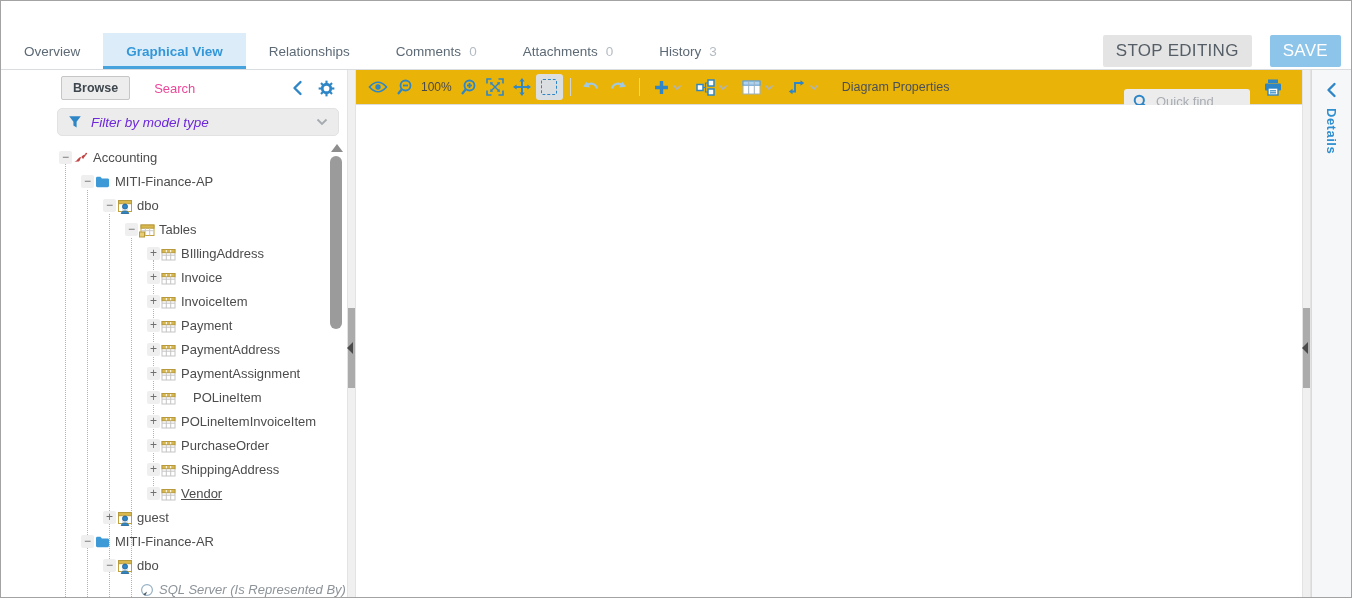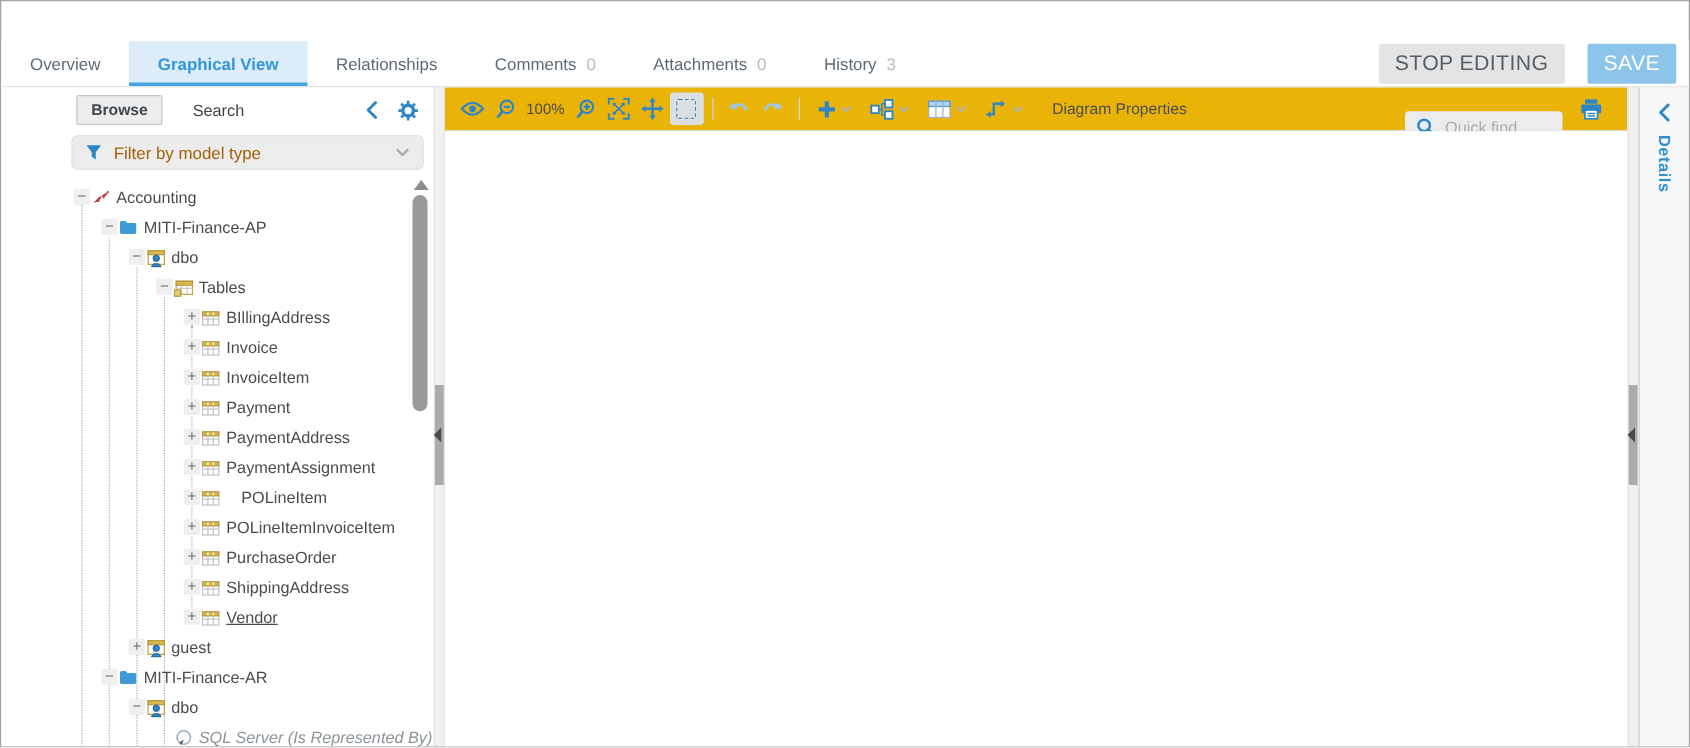--- a/index.html
+++ b/index.html
@@ -16,25 +16,25 @@
   .btn-stop{background:#e4e4e4;color:#555e66;}
   .btn-save{background:#8dc4e9;color:#fff;}
 
   
   .content{display:flex;height:559px;}
 
   
   .sidebar{width:298px;background:#fff;display:flex;flex-direction:column;position:relative;flex:none;padding-left:48px;}
   .sb-head{height:36px;display:flex;align-items:center;padding:0 12px;flex:none;}
   .browse-btn{background:#ededed;border:1px solid #c6c6c6;color:#3f474e;font-weight:bold;font-size:12.5px;padding:4px 11px;border-radius:2px;cursor:pointer;}
-  .search-lbl{margin-left:24px;color:#404040;font-size:13px;cursor:pointer;}
+  .search-lbl{margin-left:24px;color:#ec4899;font-size:13px;cursor:pointer;}
   .sb-head-icons{margin-left:auto;display:flex;gap:15px;align-items:center;}
   .filter-row{padding:2px 8px 8px;flex:none;}
   .filter-box{height:26px;background:#ececec;border:1px solid #e2e2e2;border-radius:5px;display:flex;align-items:center;padding:0 10px;gap:9px;cursor:pointer;}
-  .filter-ph{color:#a16207;font-size:13.5px;flex:1;}
+  .filter-ph{color:#6d28d9;font-size:13.5px;flex:1;font-style:italic;}
   .tree{flex:1;position:relative;overflow:hidden;padding-top:2px;font-size:13px;color:#4c4c4c;}
   .vguide{position:absolute;width:0;border-left:1px dotted #b3b3b3;pointer-events:none;}
   .trow{height:24px;position:relative;cursor:pointer;}
   .exp{position:absolute;top:5px;width:13px;height:13px;background:#efefef;border-radius:2px;color:#6f6f6f;font-size:12px;line-height:12px;text-align:center;}
   .ticon{position:absolute;top:5px;width:16px;height:14px;}
   .tlabel{position:absolute;top:4px;white-space:nowrap;}
   .tlabel.it{font-style:italic;color:#8d9499;}
   
   .sb-scroll{position:absolute;right:4px;top:70px;bottom:2px;width:14px;}
   .sb-arrow{position:absolute;left:2px;width:0;height:0;border-left:6px solid transparent;border-right:6px solid transparent;}

